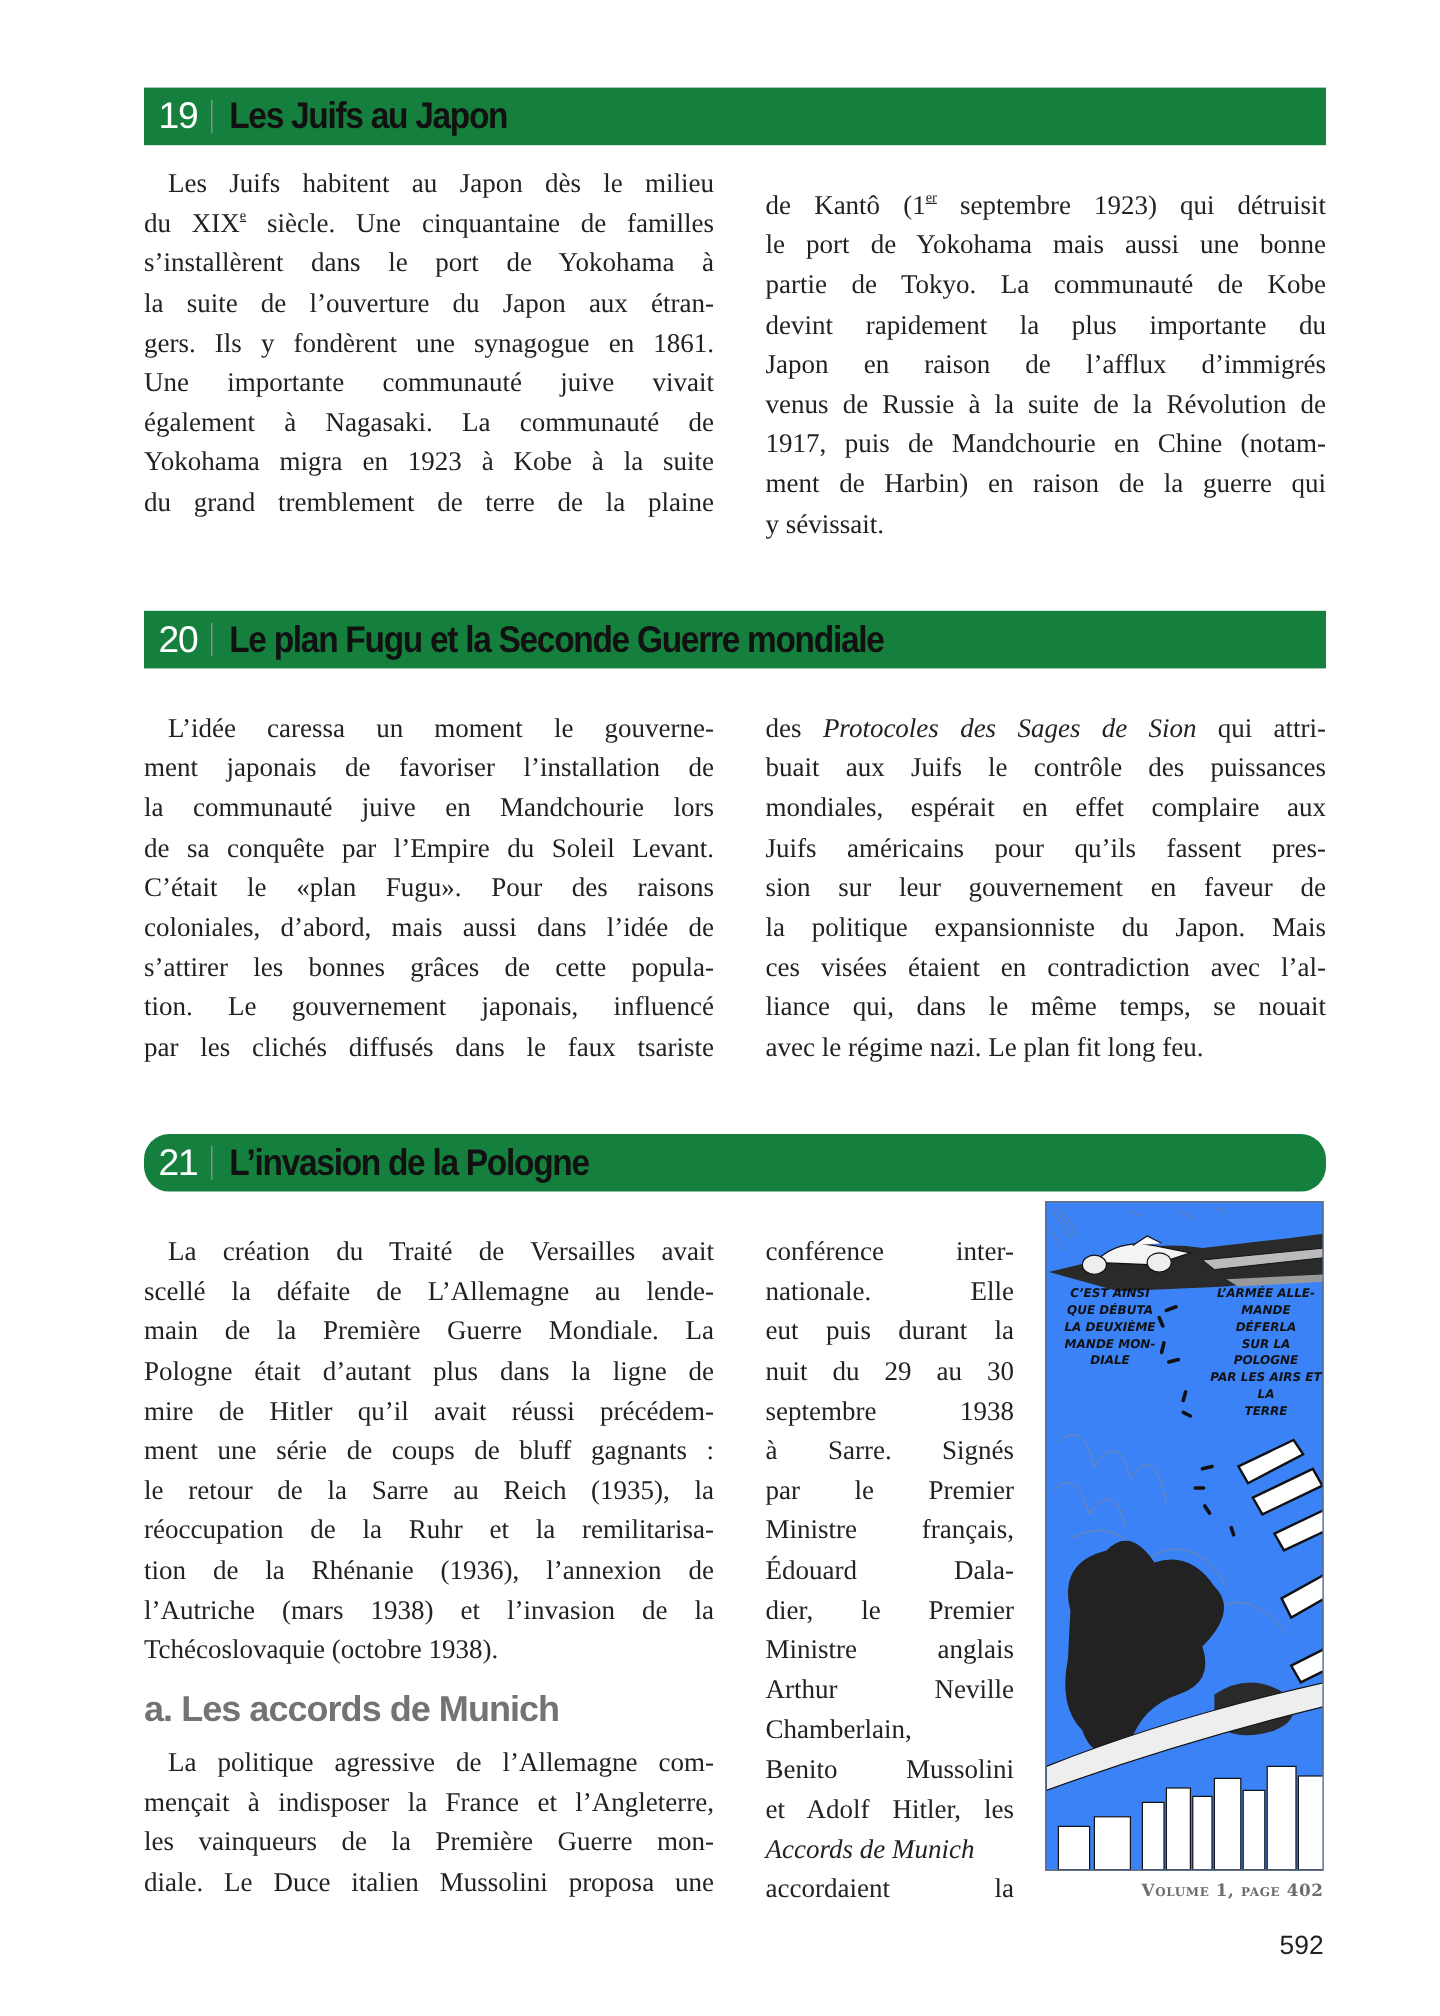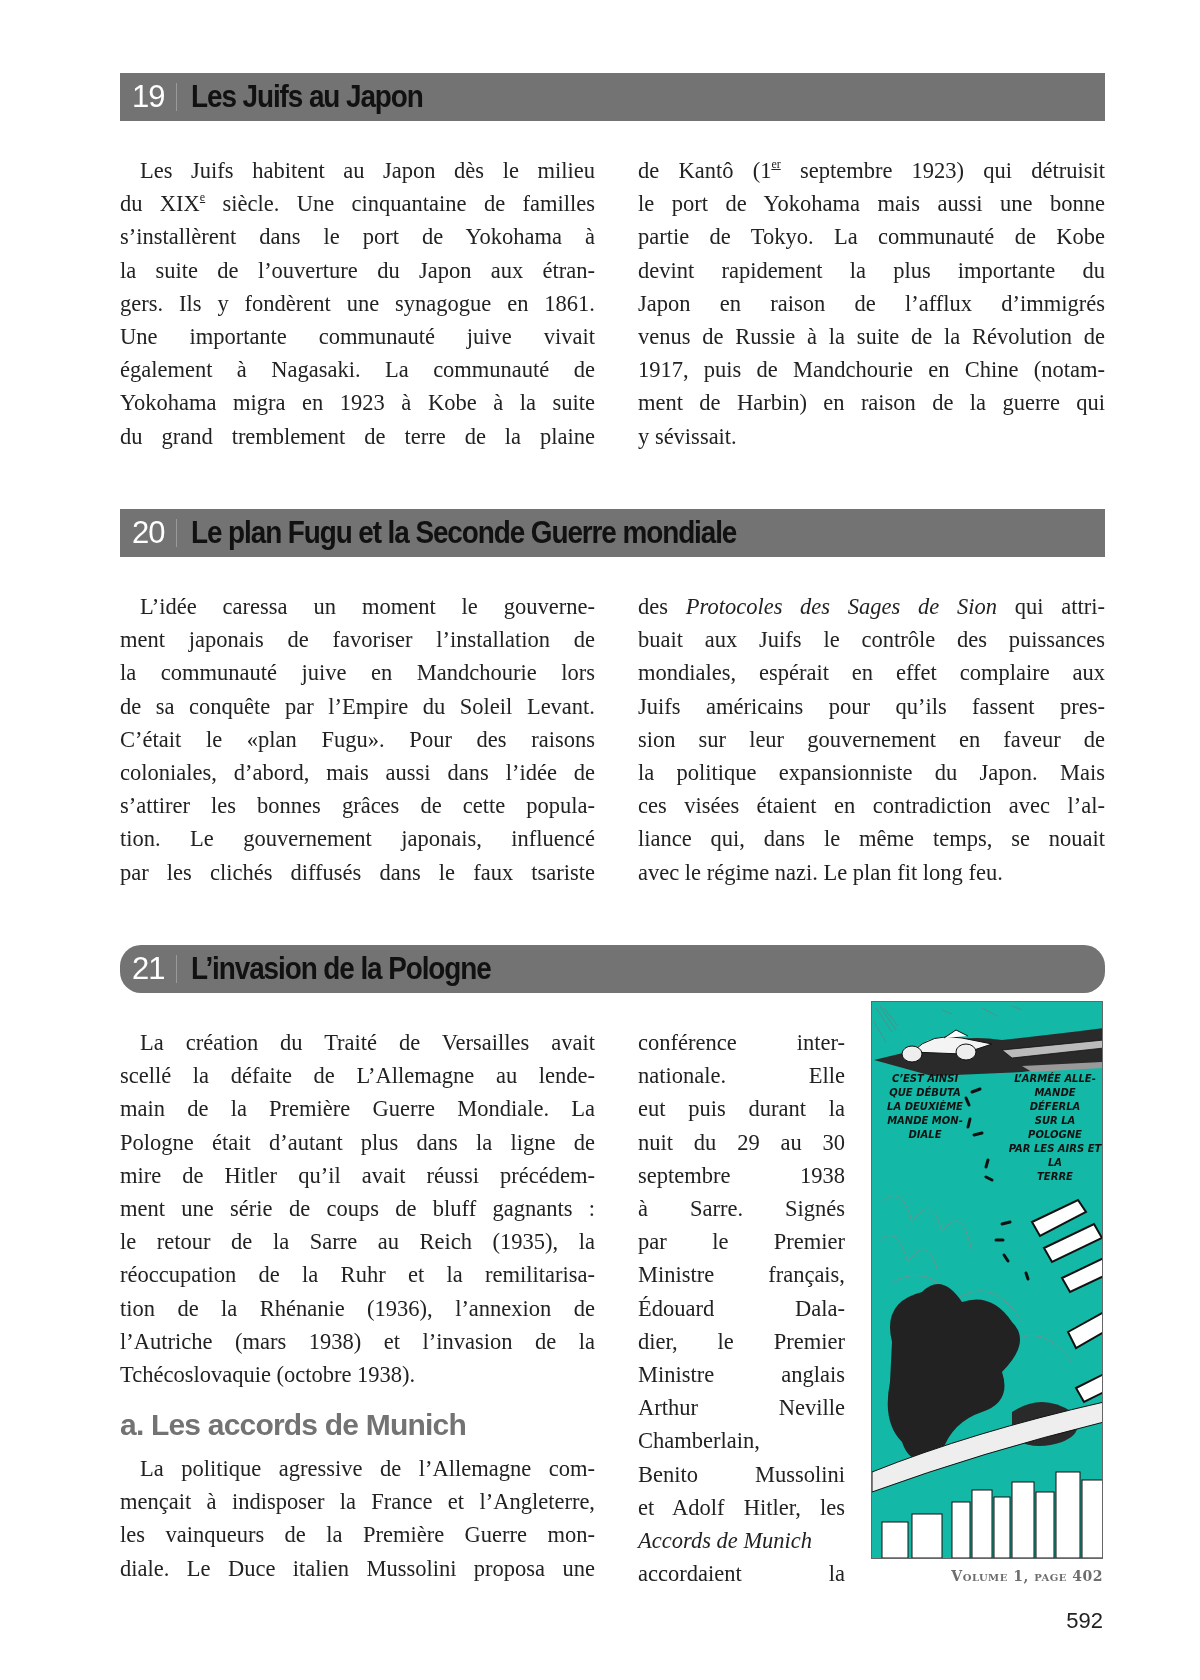--- a/index.html
+++ b/index.html
@@ -1,20 +1,20 @@
 <!DOCTYPE html>
 <html><head>
 <meta charset="utf-8">
 <style>
   html, body { margin: 0; padding: 0; background: #ffffff; }
   body { width: 1200px; height: 1680px; position: relative; overflow: hidden; color: #1e1e1e; }
 
   .section-bar {
     position: absolute; left: 120px; width: 985px; height: 48px;
-    background: #737373; display: flex; align-items: center;
+    background: #15803d; display: flex; align-items: center;
   }
   .section-num {
     font-family: "Liberation Sans", sans-serif; font-size: 31px; color: #ffffff;
     width: 56px; padding-left: 12px; box-sizing: border-box; letter-spacing: -1px;
   }
   .section-sep { width: 1px; height: 28px; background: #9a9a9a; margin-right: 14px; }
   .section-title {
     font-family: "Liberation Sans", sans-serif; font-weight: bold; font-size: 31px;
     color: #111; letter-spacing: -1.2px; transform: scaleX(0.9); transform-origin: left center;
     white-space: nowrap;
@@ -30,21 +30,21 @@
   sup { font-size: 12px; vertical-align: 10px; line-height: 0; text-decoration: underline; }
 
   .subheading {
     position: absolute; left: 120px; top: 1408px;
     font-family: "Liberation Sans", sans-serif; font-weight: bold; font-size: 30px;
     color: #737373; letter-spacing: -0.8px;
   }
 
   .comic {
     position: absolute; left: 871px; top: 1001px; width: 232px; height: 558px;
-    border: 1.5px solid #666; box-sizing: border-box; background: #14b8a6; overflow: hidden;
+    border: 1.5px solid #666; box-sizing: border-box; background: #3b82f6; overflow: hidden;
   }
   .caption-left, .caption-right {
     position: absolute; font-family: "DejaVu Sans", sans-serif; font-style: italic;
     font-size: 10px; line-height: 14px; text-align: center; color: #111; font-weight: bold;
   }
   .comic-caption {
     position: absolute; right: 97px; top: 1568px;
     font-family: "DejaVu Serif", serif; font-weight: bold; font-size: 14px;
     color: #6d6d6d; font-variant: small-caps; letter-spacing: 0.5px;
   }
@@ -55,21 +55,21 @@
 </style>
 </head>
 <body>
 
 <div class="section-bar" style="top:73px;">
   <span class="section-num">19</span>
   <span class="section-sep"></span>
   <span class="section-title">Les Juifs au Japon</span>
 </div>
 
-<div class="col" style="left:120px; top:154px; width:475px;">
+<div class="col" style="left:120px; top:136px; width:475px;">
   <span class="line indent">Les Juifs habitent au Japon dès le milieu</span>
   <span class="line"><span>du XIX</span><sup>e</sup><span> siècle. Une cinquantaine de familles</span></span>
   <span class="line">s’installèrent dans le port de Yokohama à</span>
   <span class="line">la suite de l’ouverture du Japon aux étran-</span>
   <span class="line">gers. Ils y fondèrent une synagogue en 1861.</span>
   <span class="line">Une importante communauté juive vivait</span>
   <span class="line">également à Nagasaki. La communauté de</span>
   <span class="line">Yokohama migra en 1923 à Kobe à la suite</span>
   <span class="line">du grand tremblement de terre de la plaine</span>
 </div>

